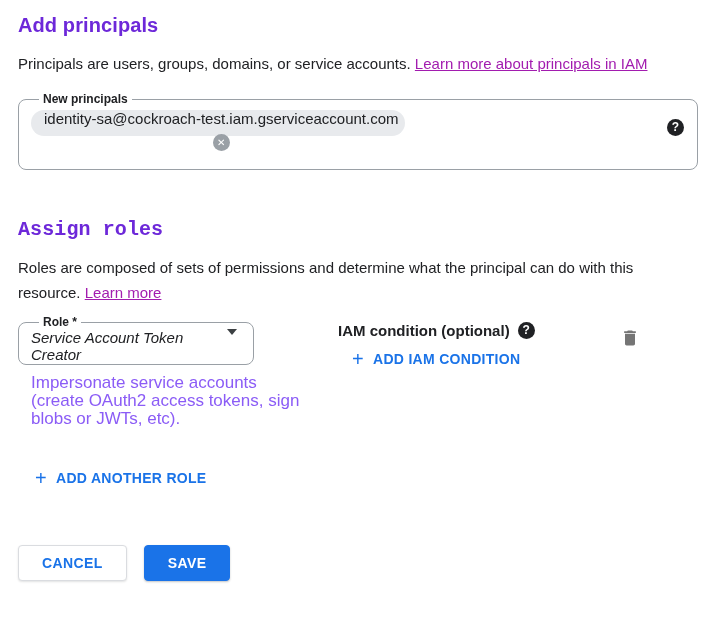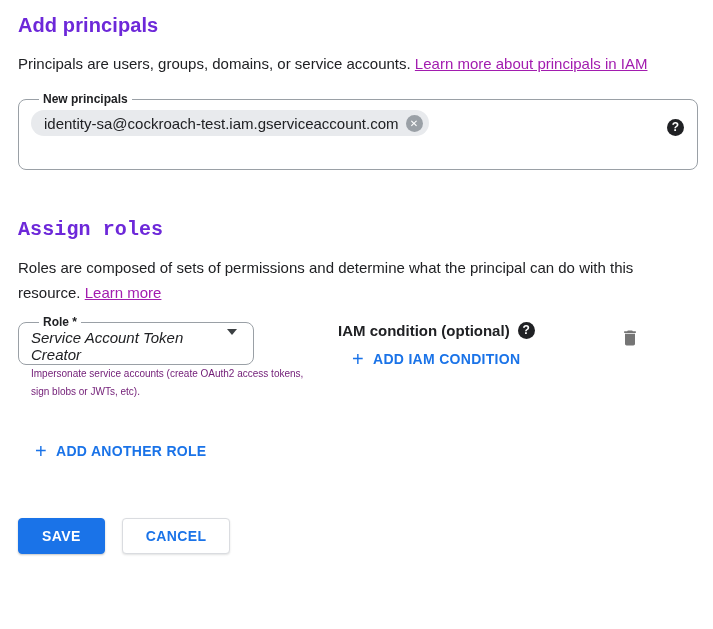--- a/index.html
+++ b/index.html
@@ -26,21 +26,21 @@
     font-size:12px; font-weight:bold; color:#202124;
     padding:0 4px; margin-left:8px; line-height:14px;
   }
   fieldset.new-principals {
     margin-top:16px; width:680px; height:78px; padding:4px 10px 0 12px;
     position:relative;
   }
   .chip {
     display:inline-flex; align-items:center; gap:7px;
     background:#e8eaed; border-radius:14px; height:26px;
-    padding:0 6px 0 13px; font-size:15px; color:#202124; max-width:560px;
+    padding:0 6px 0 13px; font-size:15px; color:#202124; max-width:560px;flex-direction:column;
   }
   .chip-remove {
     width:17px; height:17px; border-radius:50%; background:#9aa0a6;
     color:#ffffff; font-size:10px; font-weight:bold; line-height:17px;
     text-align:center; cursor:pointer; flex:0 0 auto;
   }
   .help-badge {
     width:17px; height:17px; border-radius:50%; background:#202124;
     color:#ffffff; font-size:12px; font-weight:bold; line-height:17px;
     text-align:center; display:inline-block;
@@ -57,22 +57,22 @@
   }
   .role-field-inner {
     display:flex; align-items:flex-start; justify-content:space-between; height:30px;font-style:italic;
   }
   .role-value { font-size:15px; color:#202124; }
   .caret-down {
     width:0; height:0; border-left:5px solid transparent; border-right:5px solid transparent;
     border-top:6px solid #3c4043; margin-right:4px;
   }
   .role-helper {
-    width:292px; padding-left:13px;
-    font-size:10px; line-height:18px; color:#701a75;
+    margin-top:9px; width:292px; padding-left:13px;
+    font-size:17px; line-height:18px; color:#8b5cf6;
   }
 
   .cond-col { flex:1 1 auto; margin-left:24px; padding-top:7px; }
   .cond-label-row { display:flex; align-items:flex-start; gap:8px; }
   .cond-label { font-size:15px; font-weight:bold; color:#202124; }
   .text-btn {
     display:inline-flex; align-items:center; gap:9px; cursor:pointer;
     background:none; border:none; color:#1a73e8; font-family:inherit;
     font-size:14px; font-weight:bold; letter-spacing:.3px; padding:0;
   }
@@ -157,18 +157,18 @@
   </div>
 
 </div>
 
 <button class="text-btn add-role-btn">
   <span class="plus-glyph">+</span>
   <span>ADD ANOTHER ROLE</span>
 </button>
 
 <div class="actions">
+  <button class="btn btn-secondary">CANCEL</button>
   <button class="btn btn-primary">SAVE</button>
-  <button class="btn btn-secondary">CANCEL</button>
 </div>
 
 
 
 
 </body></html>

